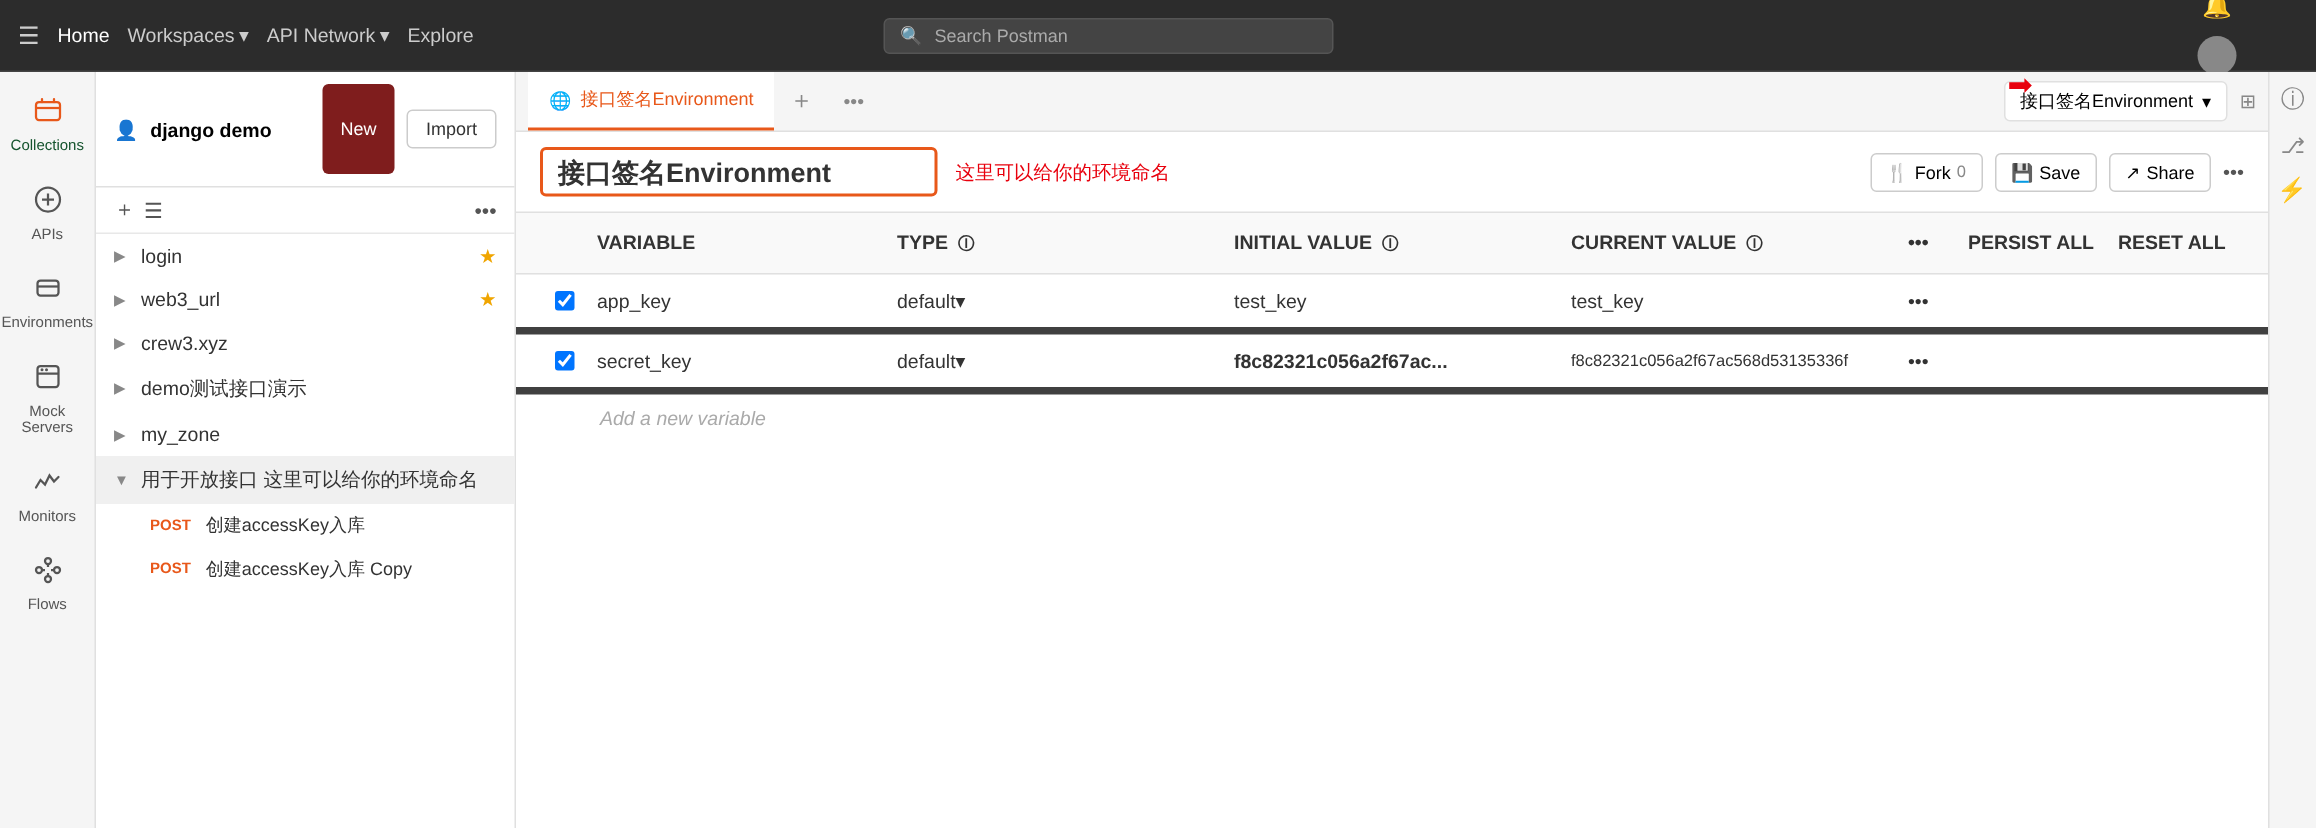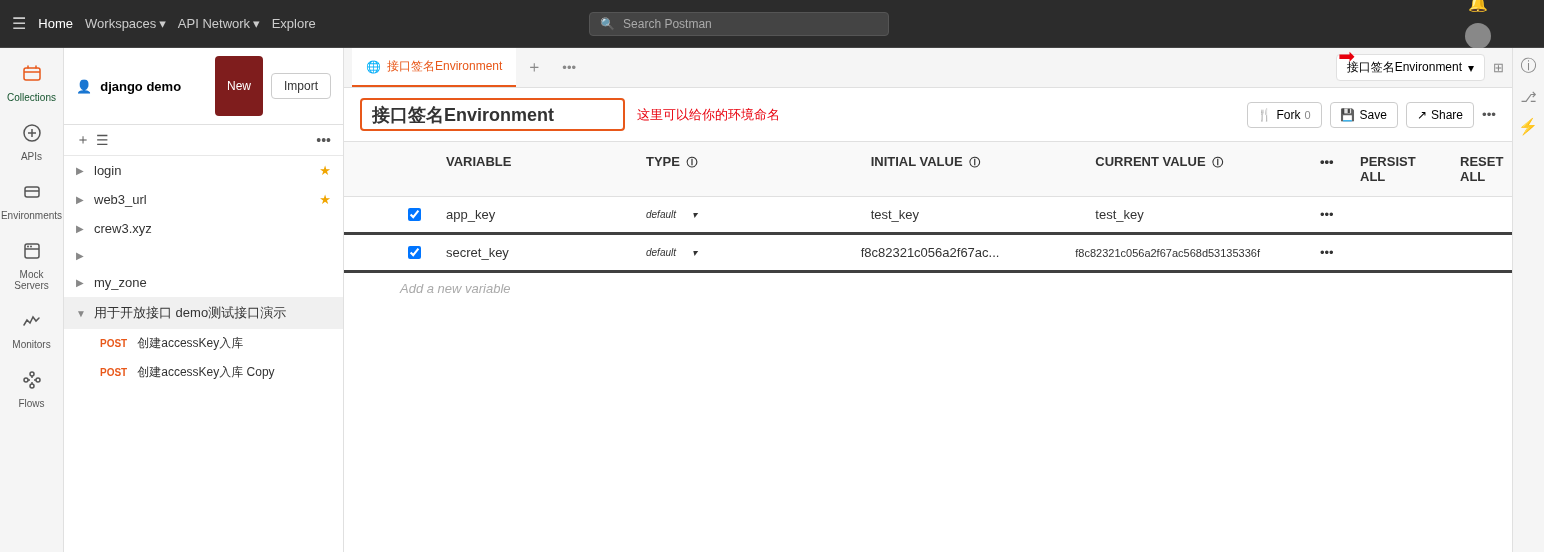--- a/index.html
+++ b/index.html
@@ -145,28 +145,28 @@
 
     
     .env-table { flex: 1; overflow-y: auto; }
     .table-header {
       display: grid; grid-template-columns: 32px 200px 1fr 1fr 1fr 40px 100px 90px;
       padding: 8px 16px; background: #f9f9f9; border-bottom: 1px solid #e0e0e0;
       font-size: 11px; font-weight: 600; color: #666; text-transform: uppercase; gap: 0;
     }
     .table-row {
       display: grid; grid-template-columns: 32px 200px 1fr 1fr 1fr 40px 100px 90px;
-      padding: 6px 16px; border-bottom: 3px solid #404040; align-items: center; gap: 0;
-    }
-    .cell { padding: 4px 6px; font-size: 13px; color: #333; margin-left: 48px; }
+      padding: 6px 16px; border-bottom: 5px solid #404040; align-items: center; gap: 0;
+    }
+    .cell { padding: 4px 6px; font-size: 13px; color: #333; }
     .cell-checkbox { display: flex; align-items: center; justify-content: center; }
     .cell-checkbox input { cursor: pointer; }
     .type-select {
-      background: none; border: none; font-size: 10px; color: #333;
-      cursor: pointer; display: flex; align-items: center; gap: 16px; font-style: italic;
+      background: none; border: none; font-size: 13px; color: #333;
+      cursor: pointer; display: flex; align-items: center; gap: 0;
     }
     .add-variable { padding: 8px 16px 8px 56px; color: #aaa; font-size: 13px; cursor: pointer; font-style: italic; }
 
     
     .right-icons {
       width: 32px; background: #f5f5f5; border-left: 1px solid #e0e0e0;
       display: flex; flex-direction: column; align-items: center; padding: 8px 0; gap: 12px;
     }
     .right-icon { color: #888; font-size: 16px; cursor: pointer; }
 
@@ -302,28 +302,29 @@
         <span class="collection-arrow">▶</span>
         <span class="collection-name">web3_url</span>
         <span class="collection-star">★</span>
       </div>
       <div class="collection-item">
         <span class="collection-arrow">▶</span>
         <span class="collection-name">crew3.xyz</span>
       </div>
       <div class="collection-item">
         <span class="collection-arrow">▶</span>
+        <span class="collection-name">demo测试接口演示</span>
       </div>
       <div class="collection-item">
         <span class="collection-arrow">▶</span>
         <span class="collection-name">my_zone</span>
       </div>
       <div class="collection-item expanded">
         <span class="collection-arrow">▼</span>
-        <span class="collection-name">用于开放接口 demo测试接口演示</span>
+        <span class="collection-name">用于开放接口 这里可以给你的环境命名</span>
       </div>
       <div class="sub-item">
         <span class="method-badge method-post">POST</span>
         <span>创建accessKey入库</span>
       </div>
       <div class="sub-item">
         <span class="method-badge method-post">POST</span>
         <span>创建accessKey入库 Copy</span>
       </div>
     </div>
@@ -417,21 +418,21 @@
           <div class="cell cell-checkbox">
             <input type="checkbox" checked="" style="">
           </div>
           <div class="cell" style="cursor:text;">secret_key</div>
           <div class="cell">
             <div class="type-select">
               <span>default</span>
               <span>▾</span>
             </div>
           </div>
-          <div class="cell" style="cursor:text;">f8c82321c056a2f67ac...</div>
+          <div class="cell" style="cursor:text;font-weight:bold;">f8c82321c056a2f67ac...</div>
           <div class="cell" style="cursor:text; font-size:11px;">f8c82321c056a2f67ac568d53135336f</div>
           <div class="cell" style="cursor:pointer;">•••</div>
           <div class="cell"></div>
           <div class="cell"></div>
         </div>
 
         <div class="add-variable">
           <span>Add a new variable</span>
         </div>
       </div>

